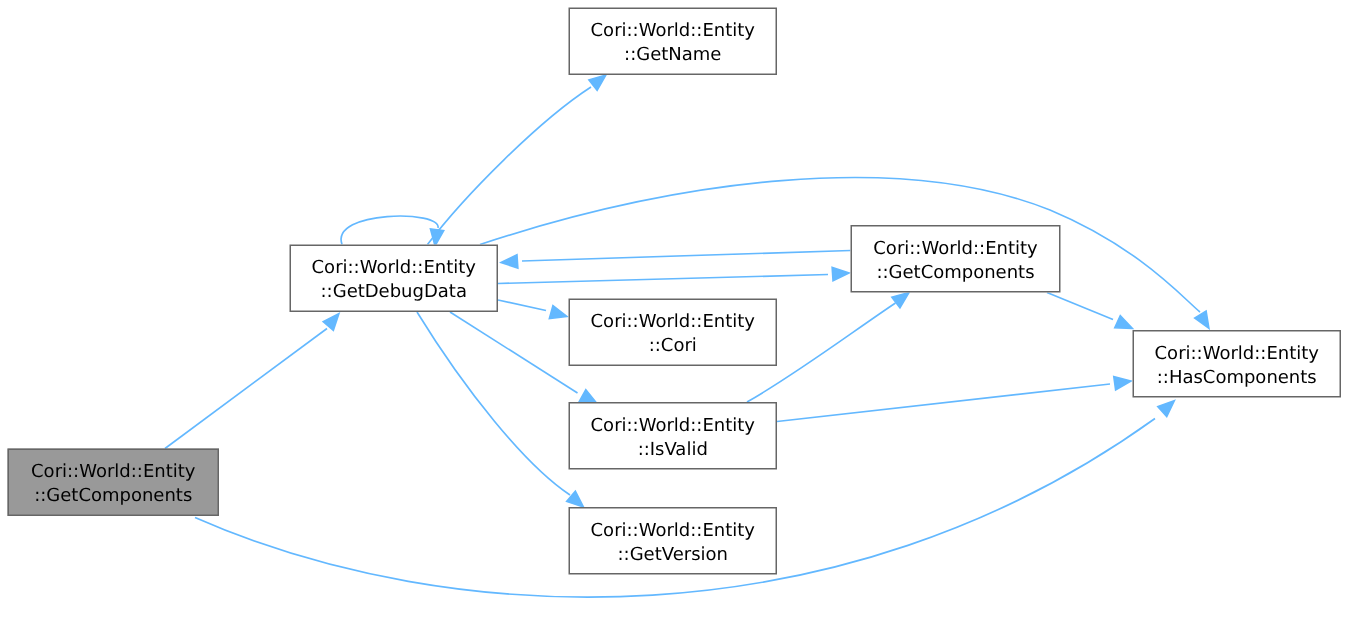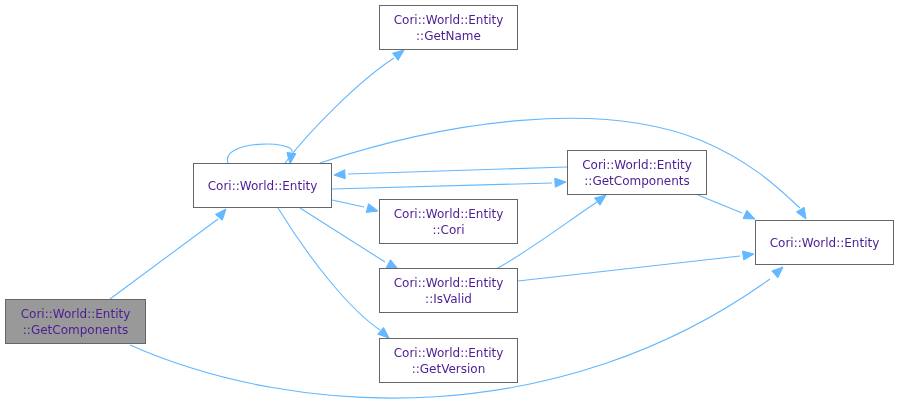--- a/index.html
+++ b/index.html
@@ -2,21 +2,21 @@
 <html><head>
   <meta charset="utf-8">
   <style>
     html, body { margin: 0; padding: 0; background: #ffffff; }
     body { width: 899px; height: 412px; position: relative; overflow: hidden;
            font-family: "DejaVu Sans", sans-serif; }
     #graph { position: absolute; left: 0; top: 0; width: 899px; height: 412px; }
     .node { position: absolute; box-sizing: border-box; border: 1px solid #666666;
             background: #ffffff; display: flex; flex-direction: column;
             align-items: center; justify-content: center; font-size: 12px;
-            line-height: 16px; color: #4c1d95; text-align: center; cursor: pointer; }
+            line-height: 16px; color: #000000; text-align: center; cursor: pointer; }
     .node.root { background: #999999; border-color: #666666; cursor: default; }
     .node span { display: block; white-space: nowrap; }
     svg .edge { fill: none; stroke: #63b8ff; stroke-width: 1.1; }
     svg .arrow { fill: #63b8ff; stroke: #63b8ff; stroke-width: 1; }
   </style>
 </head>
 <body>
 
 <div id="graph">
   <svg id="edges" width="899" height="412" style="position:absolute;left:0;top:0;">
@@ -48,20 +48,21 @@
       <polygon points="755,219 743.1240284107676,218.54032749511995 746.8513517902156,210.34843757734032" class="arrow" fill="#63b8ff"></polygon>
     </svg>
 
   <div class="node root" id="n-root_getcomponents" style="left:5px;top:299px;width:141px;height:45px;">
     <span>Cori::World::Entity</span>
     <span>::GetComponents</span>
   </div>
 
   <div class="node" id="n-getdebugdata" style="left:193px;top:163px;width:139px;height:45px;">
     <span>Cori::World::Entity</span>
+    <span>::GetDebugData</span>
   </div>
 
   <div class="node" id="n-isvalid" style="left:379px;top:5px;width:139px;height:45px;">
     <span>Cori::World::Entity</span>
     <span>::GetName</span>
   </div>
 
   <div class="node" id="n-getid" style="left:379px;top:199px;width:139px;height:45px;">
     <span>Cori::World::Entity</span>
     <span>::Cori</span>
@@ -77,14 +78,15 @@
     <span>::GetVersion</span>
   </div>
 
   <div class="node" id="n-getcomponents" style="left:567px;top:150px;width:140px;height:45px;">
     <span>Cori::World::Entity</span>
     <span>::GetComponents</span>
   </div>
 
   <div class="node" id="n-hascomponents" style="left:755px;top:220px;width:139px;height:45px;">
     <span>Cori::World::Entity</span>
+    <span>::HasComponents</span>
   </div>
 </div>
 
 </body></html>

